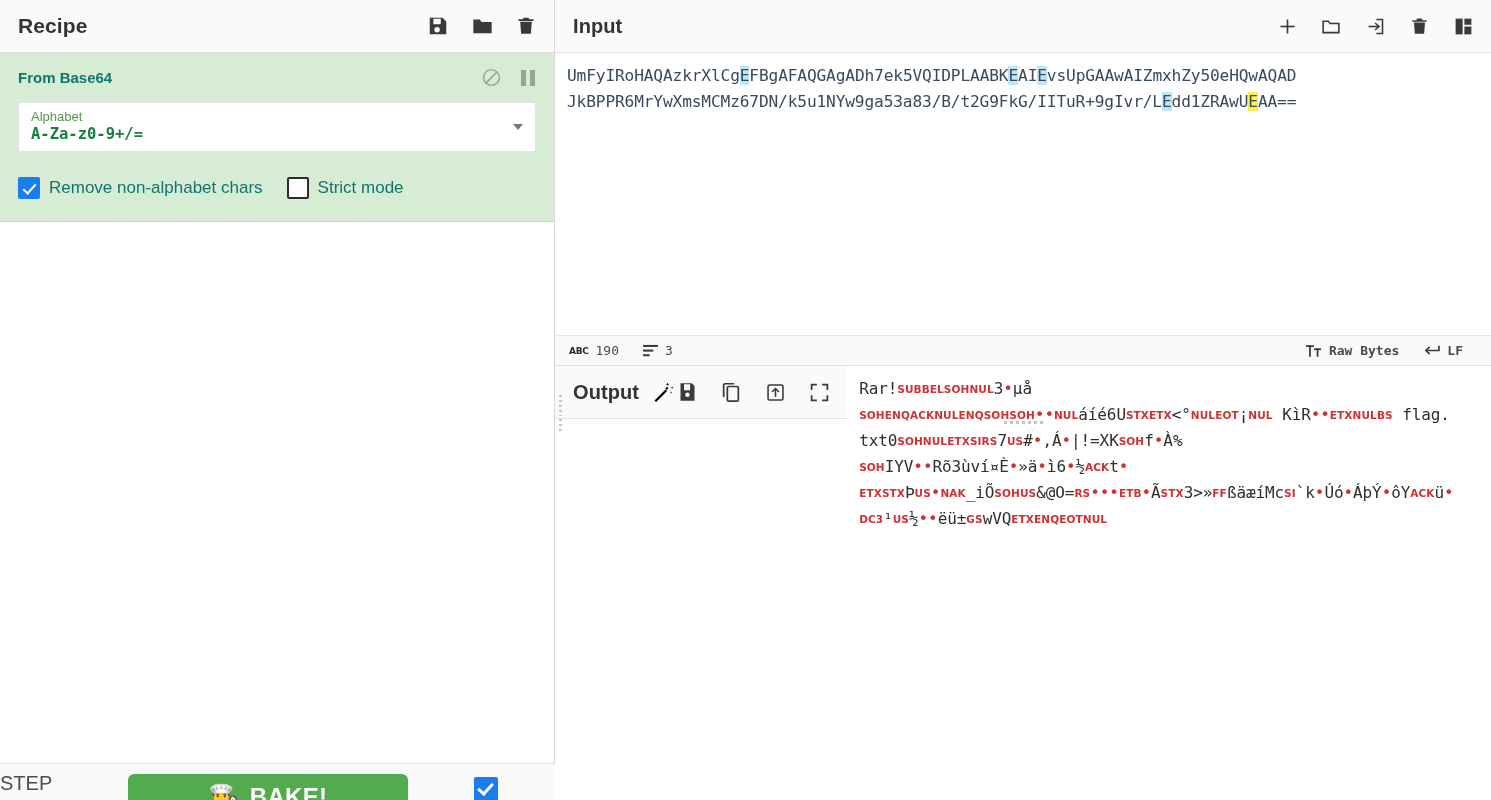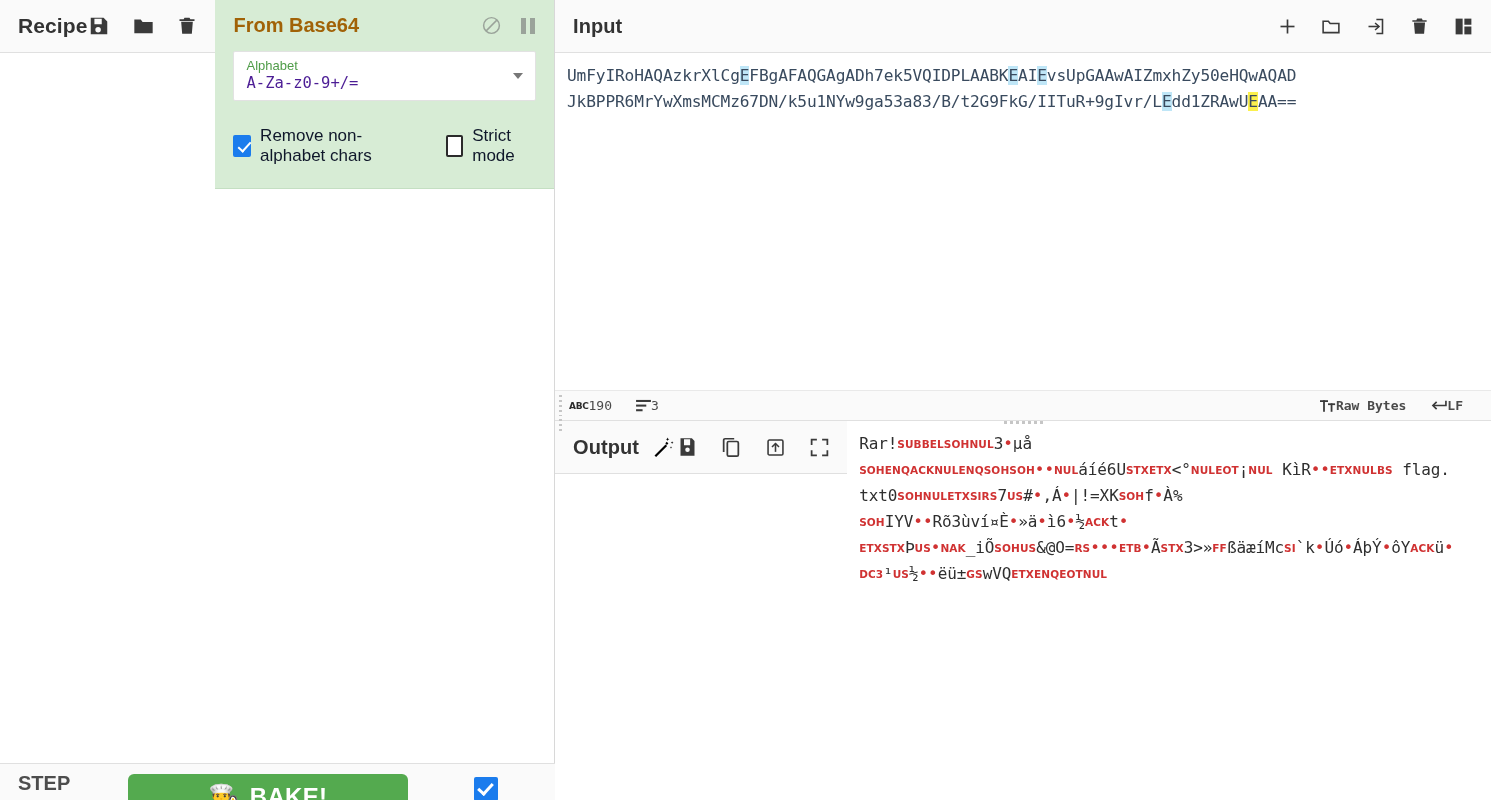--- a/index.html
+++ b/index.html
@@ -21,21 +21,21 @@
     display: flex;
   }
 
   
   .recipe-pane {
     width: 555px;
     height: 800px;
     background: #fff;
     border-right: 1px solid #d8d8d8;
     display: flex;
-    flex-direction: row;
+    flex-direction: column;
     position: relative;
   }
 
   .pane-title-bar {
     height: 53px;
     min-height: 53px;
     background: #fafafa;
     border-bottom: 1px solid #e0e0e0;
     display: flex;
     align-items: center;
@@ -77,23 +77,23 @@
     background: #d7ecd5;
     border-bottom: 1px solid #c4dfc2;
     padding: 14px 18px 22px 18px;
   }
   .op-head {
     display: flex;
     align-items: center;
     margin-bottom: 14px;
   }
   .op-name {
-    font-size: 20px;
+    font-size: 15px;
     font-weight: bold;
-    color: #a16207;
+    color: #0f766e;
     flex: 1;
   }
   .op-head-icons {
     display: flex;
     align-items: center;
     gap: 18px;
   }
   .op-icon {
     color: #9aa39a;
     cursor: pointer;
@@ -111,24 +111,25 @@
   }
   .arg-label {
     font-size: 13px;
     color: #4f9c48;
     line-height: 15px;
     margin-bottom: 1px;
   }
   .arg-value {
     font-family: "DejaVu Sans Mono", monospace;
     font-size: 15.5px;
-    color: #4c1d95;
+    color: #15803d;
     line-height: 19px;
     white-space: nowrap;
     overflow: hidden;
+    font-weight: bold;
   }
   .arg-caret {
     position: absolute;
     right: 12px;
     top: 21px;
     width: 0; height: 0;
     border-left: 5px solid transparent;
     border-right: 5px solid transparent;
     border-top: 6px solid #777;
   }
@@ -163,21 +164,21 @@
     left: 6px;
     top: 2px;
     width: 5px;
     height: 11px;
     border: solid #fff;
     border-width: 0 2.5px 2.5px 0;
     transform: rotate(42deg);
   }
   .chk-label {
     font-size: 17px;
-    color: #0f172a;
+    color: #0f766e;
   }
 
   .recipe-empty {
     flex: 1;
     background: #fff;
   }
 
   
   .controls-bar {
     position: absolute;
@@ -186,23 +187,22 @@
     width: 555px;
     height: 37px;
     background: #fafafa;
     border-top: 1px solid #e0e0e0;
     display: flex;
     align-items: flex-start;
     padding: 8px 0 0 0;
     overflow: hidden;
   }
   .step-btn {
-    margin-left: 18px;
     font-size: 20px;
-    font-weight: bold;
+    font-weight: normal;
     color: #4d4d4d;
     line-height: 22px;
     cursor: pointer;
   }
   .bake-btn {
     position: absolute;
     left: 128px;
     top: 10px;
     width: 280px;
     height: 46px;
@@ -267,21 +267,21 @@
   }
   .v-splitter i {
     width: 3px;
     height: 3px;
     background: #c6c6c6;
     display: block;
   }
 
   
   .input-pane {
-    height: 421px;
+    height: 366px;
     display: flex;
     flex-direction: column;
     border-bottom: 1px solid #e0e0e0;
     background: #fff;
   }
   .editor {
     flex: 1;
     padding: 10px 6px 0 12px;
     overflow: hidden;
     background: #fff;
@@ -304,20 +304,21 @@
     display: flex;
     align-items: center;
     padding: 0 14px 0 14px;
     font-size: 13px;
     color: #4a4a4a;
     font-family: "DejaVu Sans Mono", monospace;
   }
   .sb-group {
     display: flex;
     align-items: center;
+    gap: 7px;
     margin-right: 24px;
     justify-content: flex-end;
   }
   .sb-right {
     margin-left: auto;
     display: flex;
     align-items: center;
     gap: 10px;
     font-weight: bold;
   }

